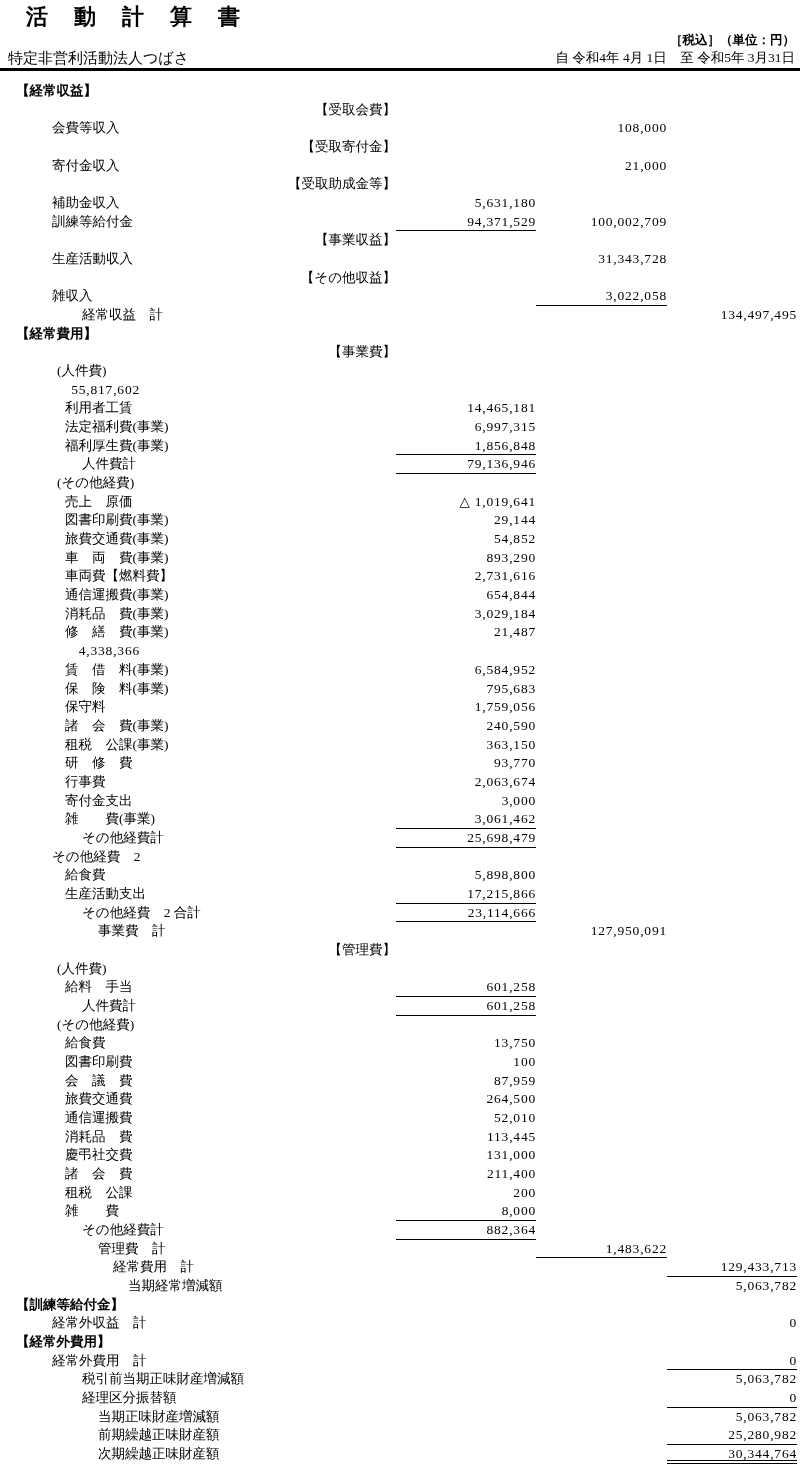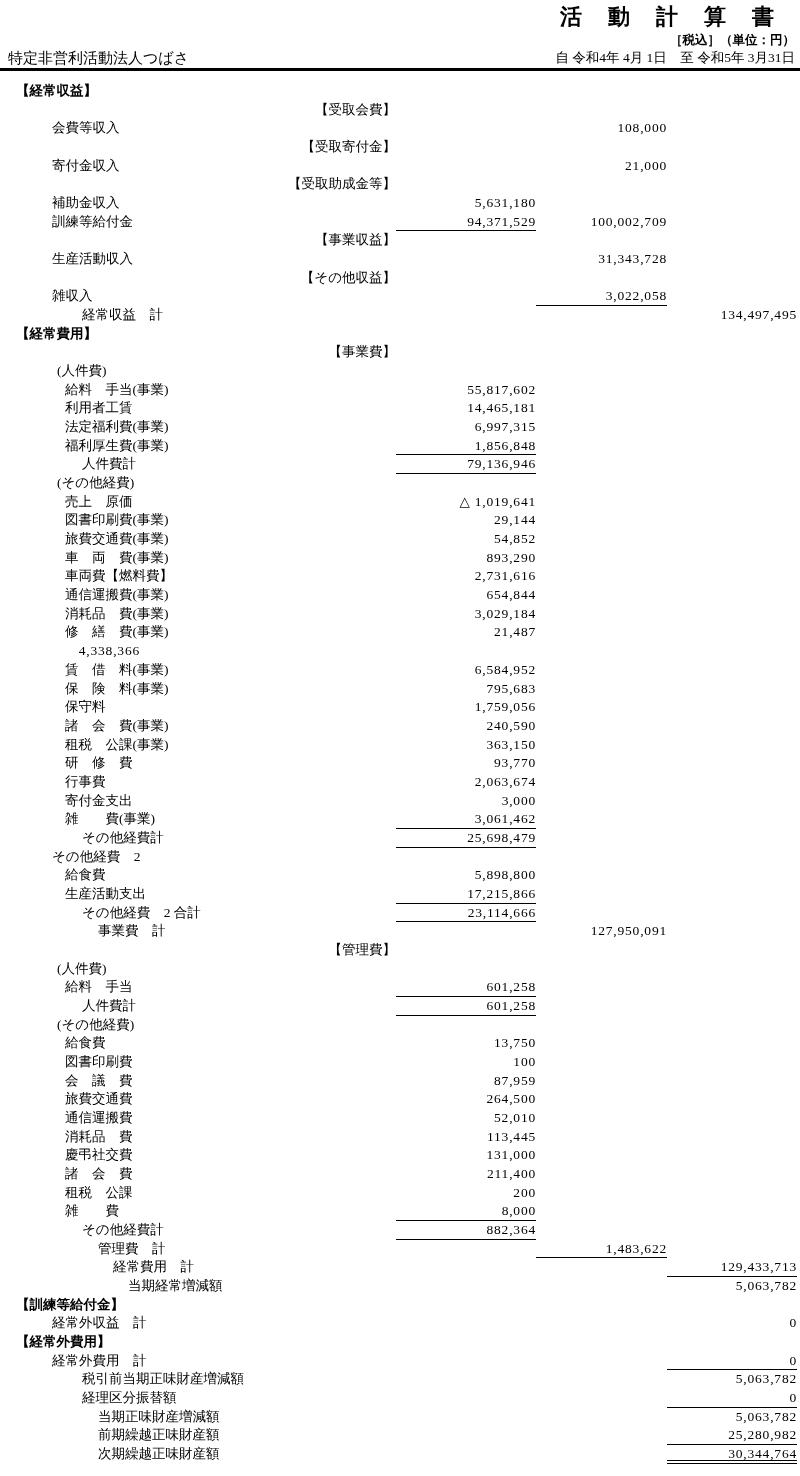--- a/index.html
+++ b/index.html
@@ -6,21 +6,21 @@
   body{
     width:800px;height:1476px;overflow:hidden;color:#000;
     font-family:"Liberation Serif","DejaVu Serif",serif;
     -webkit-font-smoothing:antialiased;
   }
   .page{width:800px;height:1476px;position:relative;}
 
   
   .header{padding-top:2px;}
   .title{
-    text-align:right;font-family:"Liberation Sans","DejaVu Sans",sans-serif;
+    text-align:left;font-family:"Liberation Sans","DejaVu Sans",sans-serif;
     font-weight:bold;font-size:22px;height:30px;line-height:30px;
     letter-spacing:26px;padding-left:26px;white-space:nowrap;
   }
   .tax{
     text-align:right;padding-right:5px;height:17px;line-height:17px;
     font-family:"Liberation Sans","DejaVu Sans",sans-serif;
     font-weight:bold;font-size:12.5px;
   }
   .orgline{
     display:flex;justify-content:space-between;align-items:flex-end;
@@ -178,21 +178,20 @@
   </div>
 
   <div class="row">
     <div class="lab ind3">(人件費)</div>
     <div class="cell c1"></div>
     <div class="cell c2"></div>
     <div class="cell c3"></div>
   </div>
 
   <div class="row">
-    <div class="lab ind4">給料　手当(事業)</div>
     <div class="cell c1">55,817,602</div>
     <div class="cell c2"></div>
     <div class="cell c3"></div>
   </div>
 
   <div class="row">
     <div class="lab ind4">利用者工賃</div>
     <div class="cell c1">14,465,181</div>
     <div class="cell c2"></div>
     <div class="cell c3"></div>

